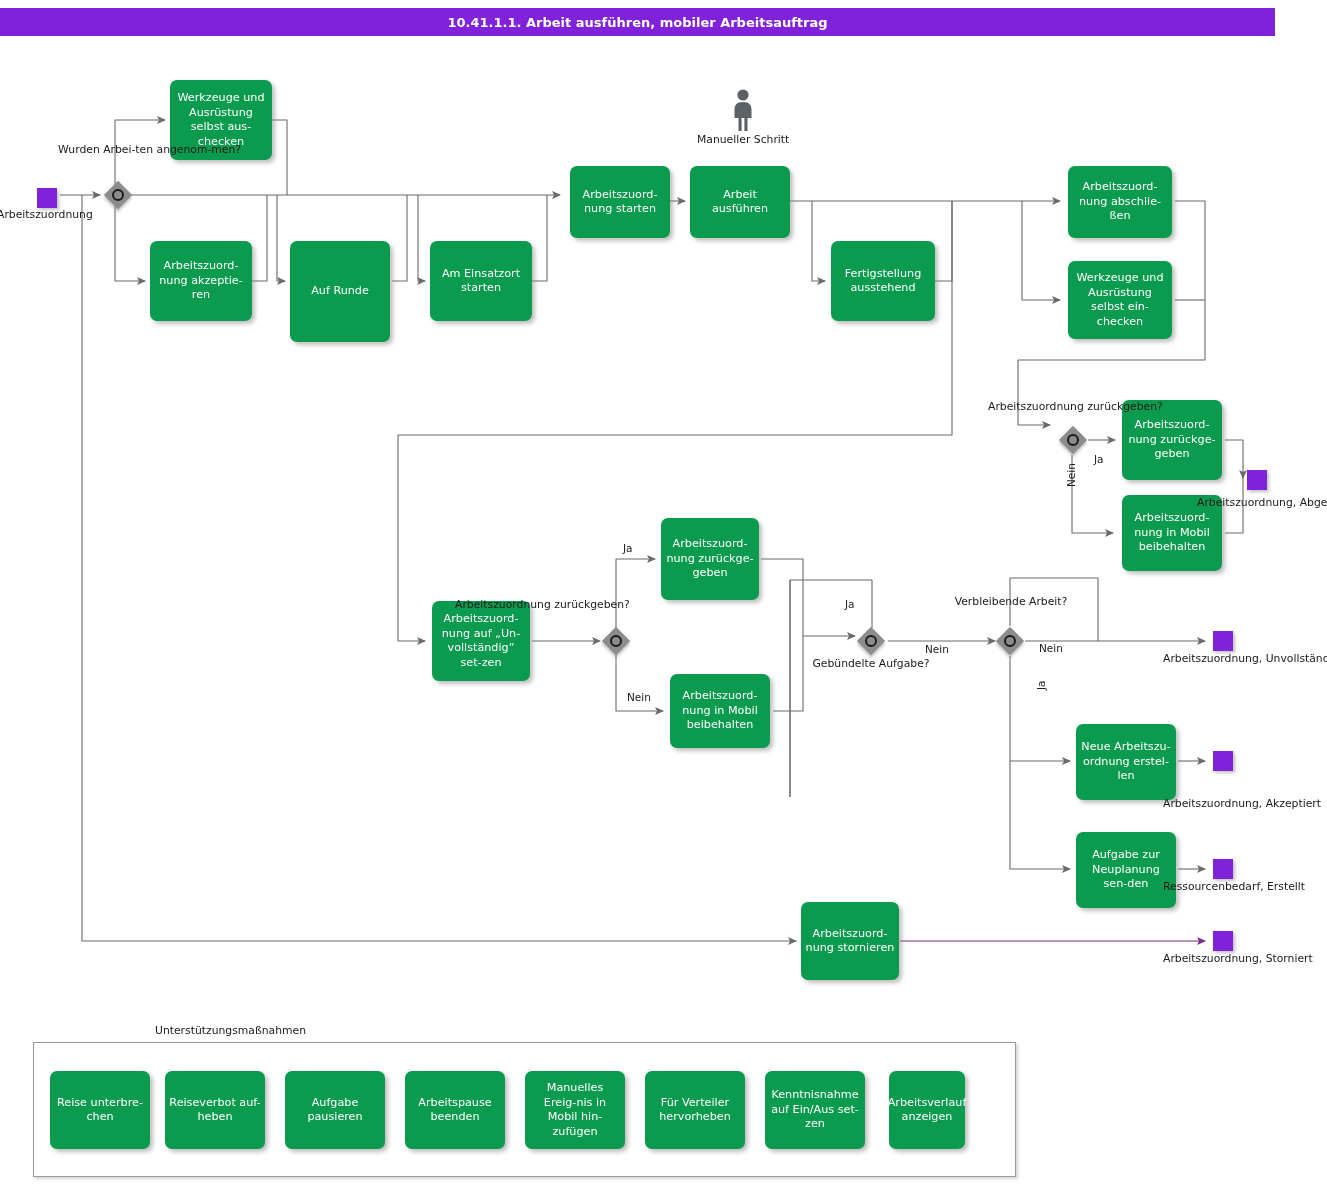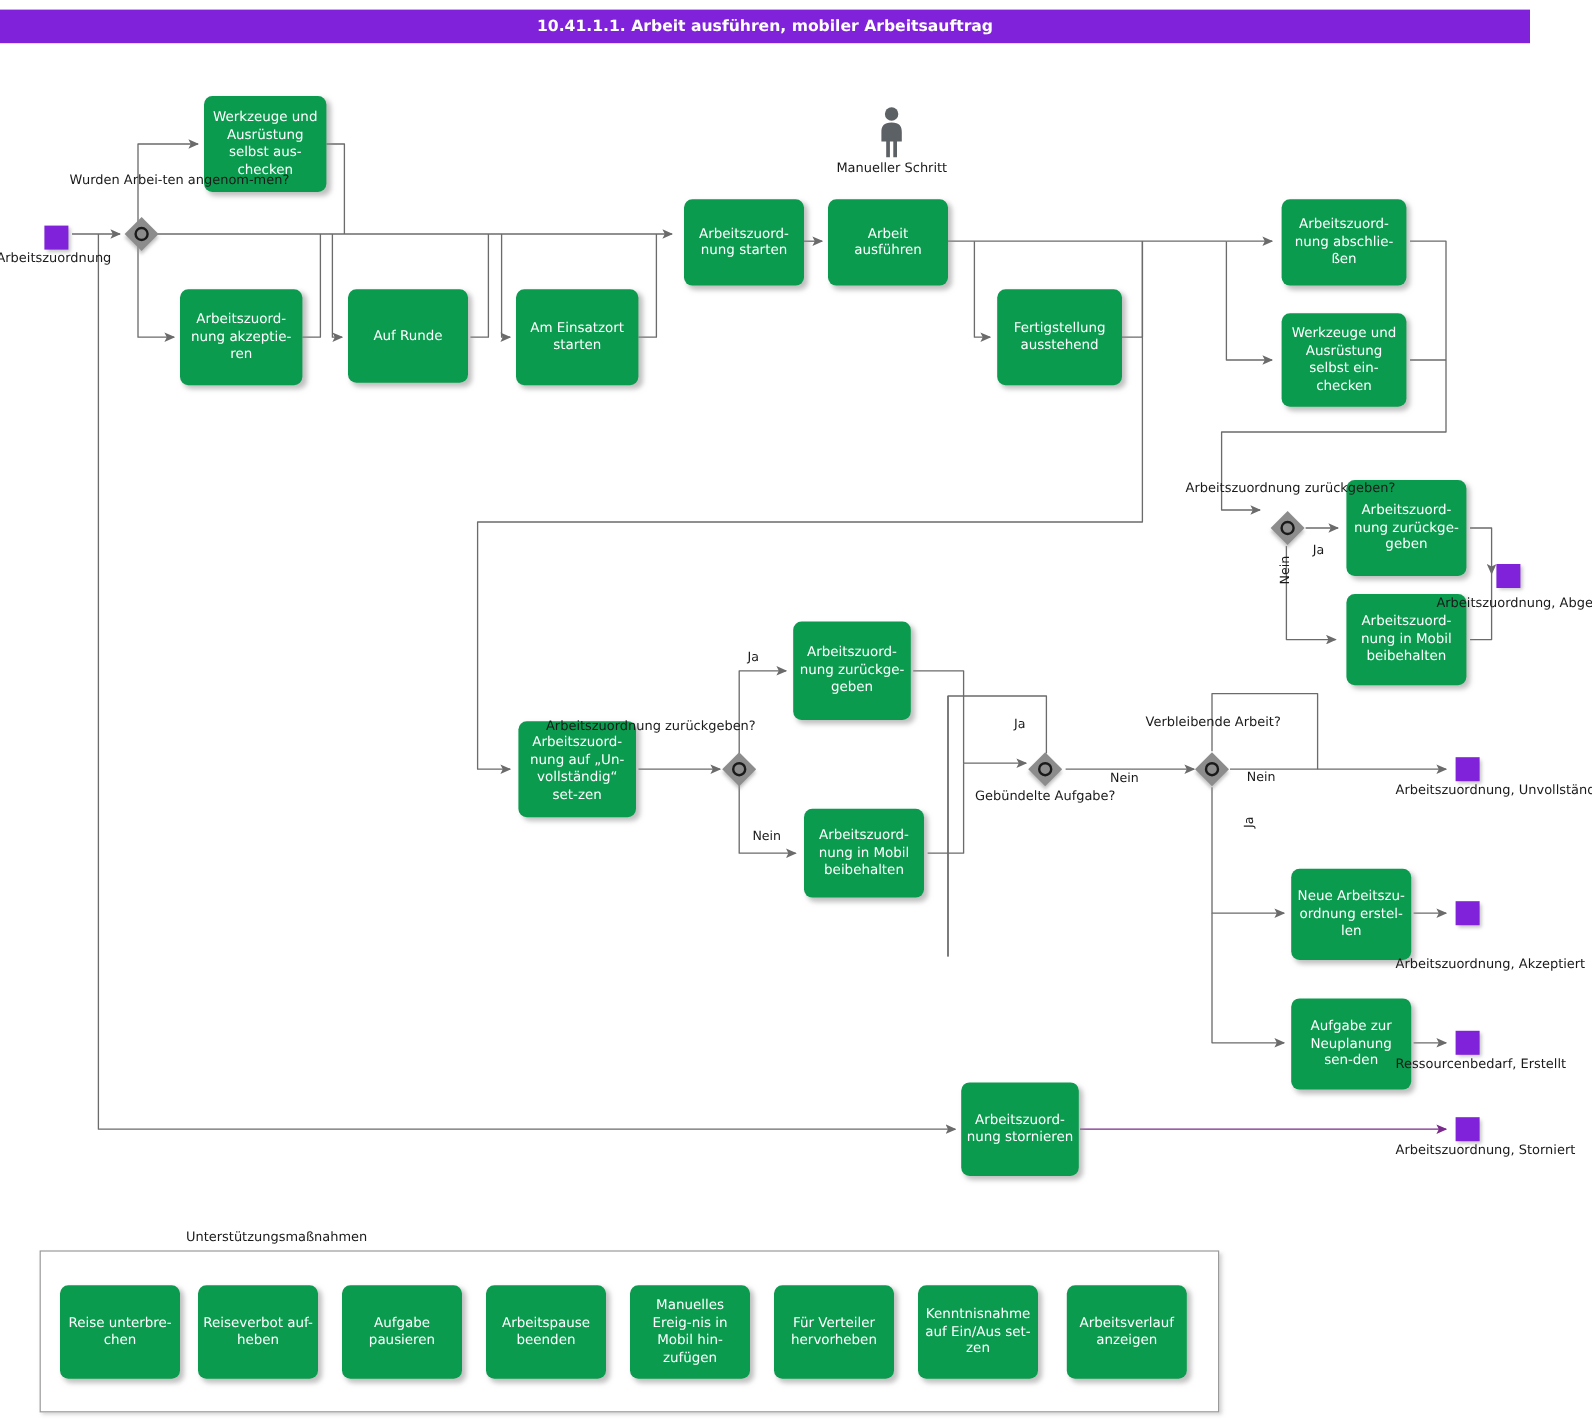--- a/index.html
+++ b/index.html
@@ -273,21 +273,21 @@
   <svg id="manual-icon" viewBox="0 0 26 44" xmlns="http://www.w3.org/2000/svg">
     <circle cx="13" cy="7" r="5.6" fill="#5c6166"></circle>
     <path d="M13,14 C6.5,14 4.5,17 4.5,22 L4.5,30 L8.5,30 L8.5,43 L11.6,43 L11.6,30 L14.4,30 L14.4,43 L17.5,43 L17.5,30 L21.5,30 L21.5,22 C21.5,17 19.5,14 13,14 Z" fill="#5c6166"></path>
   </svg>
   <div class="lbl" style="left:697px; top:133px; width:92px;">Manueller Schritt</div>
 
   <div class="task" style="left:170px; top:80px; width:102px; height:80px;">Werkzeuge und Ausrüstung selbst aus-checken</div>
 
   <div class="task" style="left:150px; top:241px; width:102px; height:80px;">Arbeitszuord-nung akzeptie-ren</div>
 
-  <div class="task" style="left:290px; top:241px; width:100px; height:78px;">Auf Runde</div>
+  <div class="task" style="left:290px; top:241px; width:100px; height:101px;">Auf Runde</div>
 
   <div class="task" style="left:430px; top:241px; width:102px; height:80px;">Am Einsatzort starten</div>
 
   <div class="task" style="left:570px; top:166px; width:100px; height:72px;">Arbeitszuord-nung starten</div>
 
   <div class="task" style="left:690px; top:166px; width:100px; height:72px;">Arbeit ausführen</div>
 
   <div class="task" style="left:831px; top:241px; width:104px; height:80px;">Fertigstellung ausstehend</div>
 
   <div class="task" style="left:1068px; top:166px; width:104px; height:72px;">Arbeitszuord-nung abschlie-ßen</div>
@@ -328,15 +328,15 @@
   <div id="support-title">Unterstützungsmaßnahmen</div>
   <div id="support-group"></div>
 
   <div class="task" style="left:50px; top:1071px; width:100px; height:78px;">Reise unterbre-chen</div>
   <div class="task" style="left:165px; top:1071px; width:100px; height:78px;">Reiseverbot auf-heben</div>
   <div class="task" style="left:285px; top:1071px; width:100px; height:78px;">Aufgabe pausieren</div>
   <div class="task" style="left:405px; top:1071px; width:100px; height:78px;">Arbeitspause beenden</div>
   <div class="task" style="left:525px; top:1071px; width:100px; height:78px;">Manuelles Ereig-nis in Mobil hin-zufügen</div>
   <div class="task" style="left:645px; top:1071px; width:100px; height:78px;">Für Verteiler hervorheben</div>
   <div class="task" style="left:765px; top:1071px; width:100px; height:78px;">Kenntnisnahme auf Ein/Aus set-zen</div>
-  <div class="task" style="left:889px; top:1071px; width:100px; height:78px;">Arbeitsverlauf anzeigen</div>
+  <div class="task" style="left:889px; top:1071px; width:76px; height:78px;">Arbeitsverlauf anzeigen</div>
 
 </div>
 
 </body></html>

